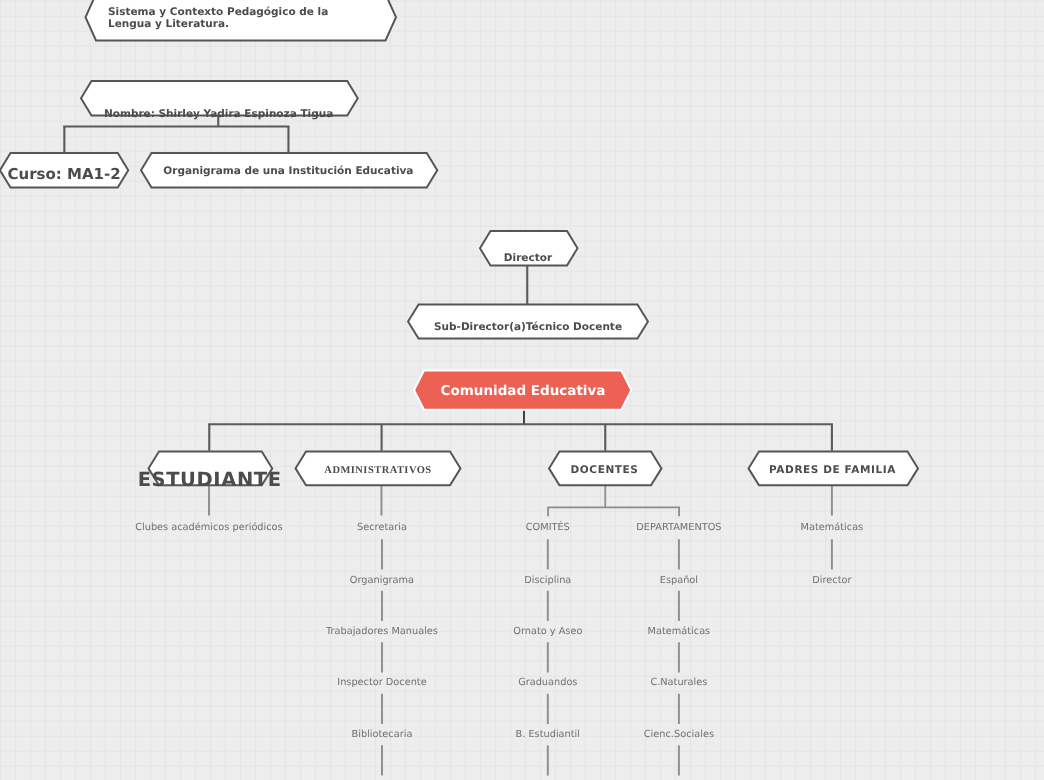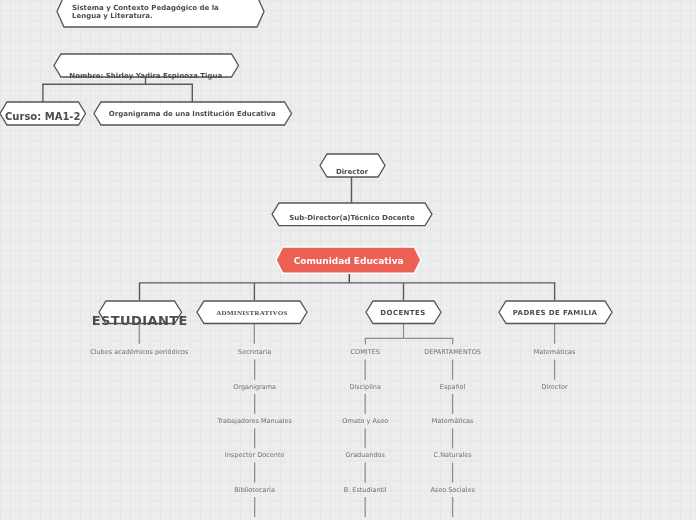--- a/index.html
+++ b/index.html
@@ -137,17 +137,17 @@
       <div class="leaf" style="left: 254.65px; top: 489.6px;">Bibliotecaria</div>
       <div class="leaf" style="left: 365.2px; top: 352.2px;">COMITÉS</div>
       <div class="leaf" style="left: 365.2px; top: 386.55px;">Disciplina</div>
       <div class="leaf" style="left: 365.2px; top: 420.9px;">Ornato y Aseo</div>
       <div class="leaf" style="left: 365.2px; top: 455.25px;">Graduandos</div>
       <div class="leaf" style="left: 365.2px; top: 489.6px;">B. Estudiantil</div>
       <div class="leaf" style="left: 452.6px; top: 352.2px;">DEPARTAMENTOS</div>
       <div class="leaf" style="left: 452.6px; top: 386.55px;">Español</div>
       <div class="leaf" style="left: 452.6px; top: 420.9px;">Matemáticas</div>
       <div class="leaf" style="left: 452.6px; top: 455.25px;">C.Naturales</div>
-      <div class="leaf" style="left: 452.6px; top: 489.6px;">Aseo.Sociales</div>
+      <div class="leaf" style="left: 452.6px; top: 489.6px;">Cienc.Sociales</div>
       <div class="leaf" style="left: 554.6px; top: 352.2px;">Matemáticas</div>
       <div class="leaf" style="left: 554.6px; top: 386.55px;">Director</div>
     </div>
 </div>
 
 </body></html>

